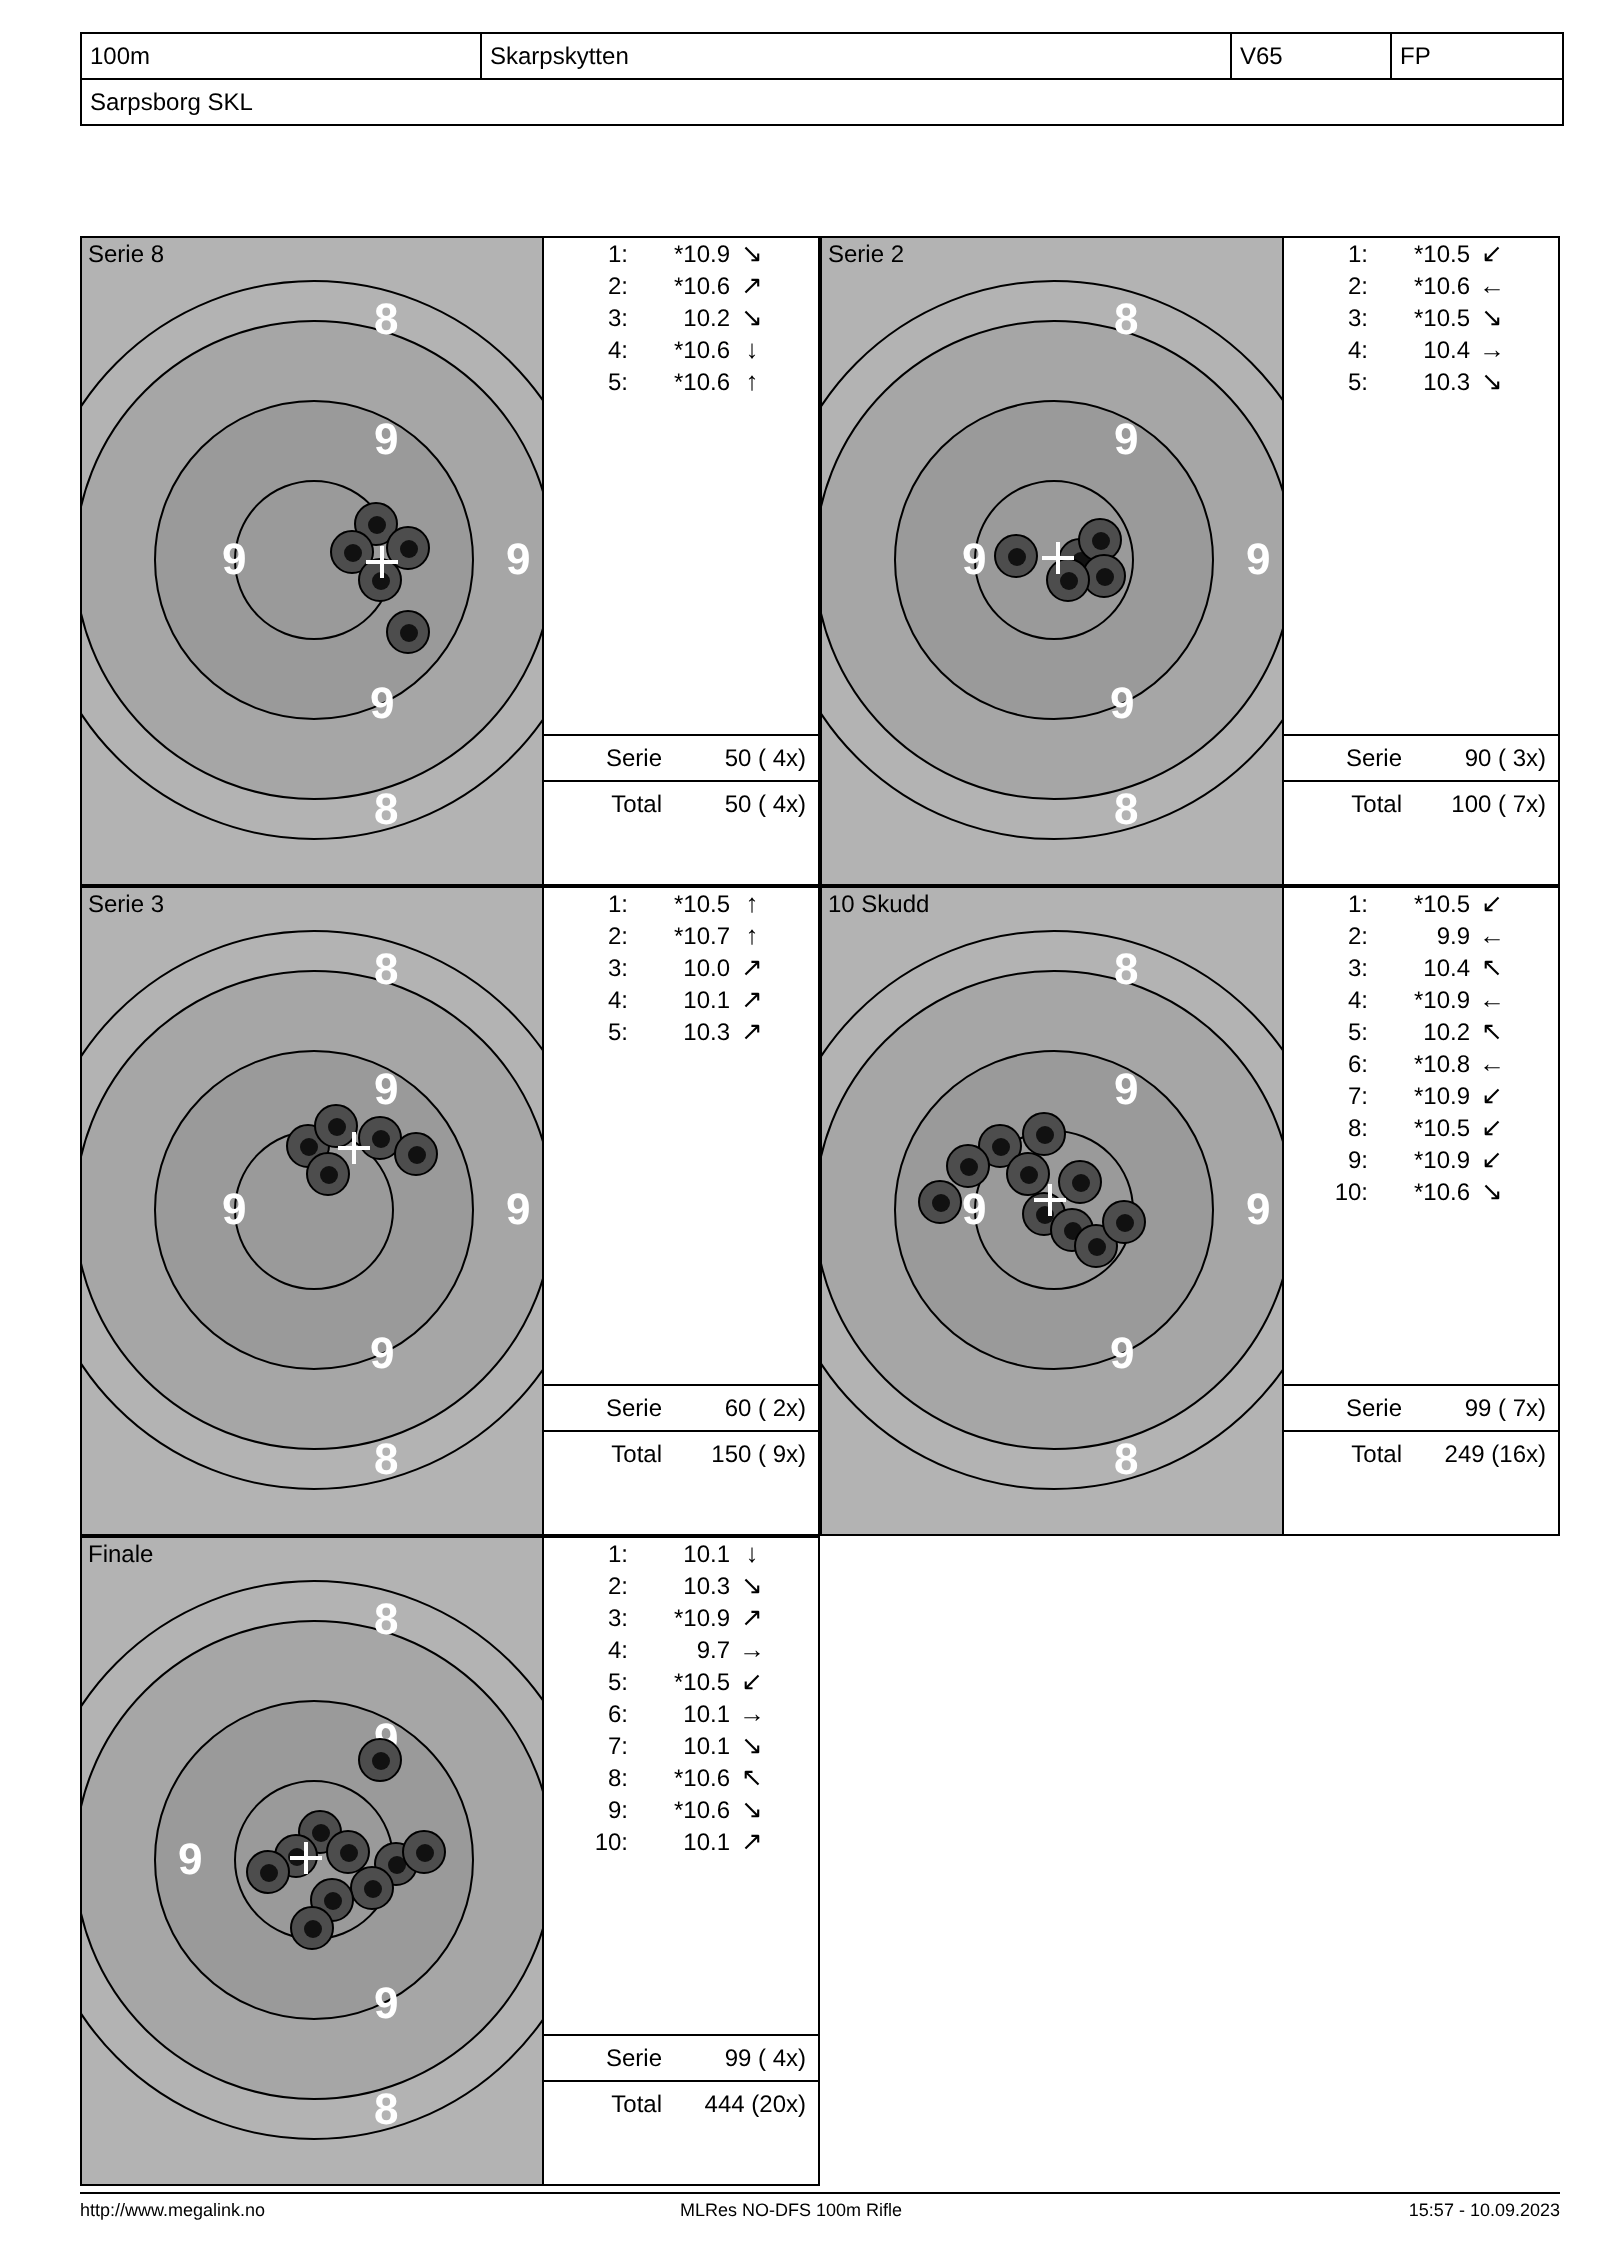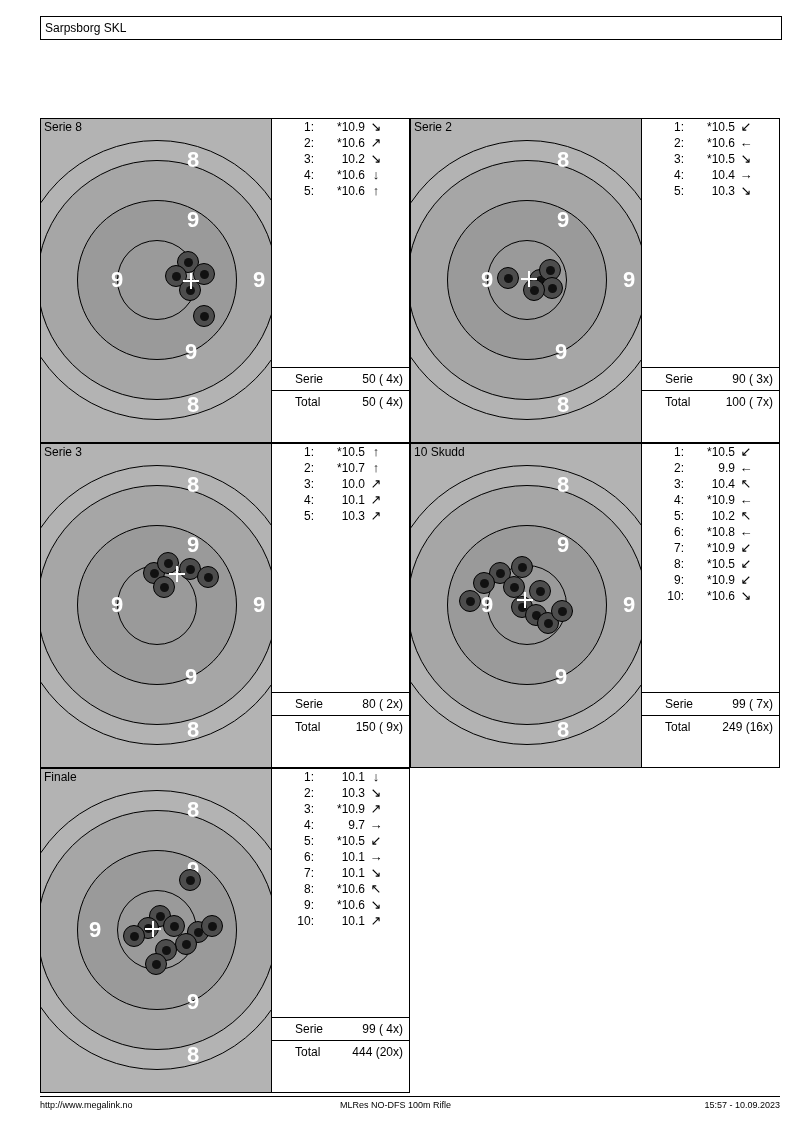--- a/index.html
+++ b/index.html
@@ -30,21 +30,21 @@
   .blk .target{position:relative;background:#b3b3b3;border:1px solid #000;box-sizing:border-box;overflow:hidden;}
   .blk .label{position:absolute;left:3px;top:1px;font-size:12px;color:#000;z-index:6;}
   .shots{box-sizing:border-box;border:1px solid #000;border-left:none;background:#fff;position:relative;}
   .shotline{display:flex;font-size:12px;line-height:12px;padding:2px 0;}
   .sidx{width:42px;text-align:right;padding-right:5px;}
   .sval{width:46px;text-align:right;}
   .sarr{width:22px;text-align:center;font-size:13px;}
   .sumbox{border-top:1px solid #000;}
   .sumrow{display:flex;font-size:12px;line-height:12px;border-bottom:1px solid #000;padding:5px 0;}
   .sumrow:last-child{border-bottom:none;}
-  .slab{width:52px;padding-left:23px;}
+  .slab{width:52px;padding-left:7px;text-align:right;}
   .sres{flex:1;text-align:right;padding-right:6px;}
 
   
   .ring{position:absolute;border-radius:50%;border:1px solid #000;box-sizing:border-box;}
   .ring.fill{background:#999999;border:none;}
   .rnum{position:absolute;color:#ffffff;font-size:22px;font-weight:bold;line-height:22px;}
   .cross{position:absolute;z-index:5;}
   .cross:before,.cross:after{content:"";position:absolute;background:#fff;}
   .cross:before{left:0;top:7px;width:16px;height:2px;}
   .cross:after{left:7px;top:0;width:2px;height:16px;}
@@ -59,20 +59,26 @@
   .f3{right:0;}
 </style>
 </head>
 <body>
 
 <div class="page">
 
   <div class="header">
 
 
+    <div class="hrow">
+      <div class="hcell h3cell" style="width:200px;">100m</div>
+      <div class="hcell h3cell" style="width:375px;">Skarpskytten</div>
+      <div class="hcell h3cell" style="width:80px;">V65</div>
+      <div class="hcell h3cell" style="flex:1;">FP</div>
+    </div>
 
     <div class="hrow">
       <div class="hcell h3cell" style="flex:1;">Sarpsborg SKL</div>
     </div>
 
   </div>
 
   <div class="board">
 
     <div class="rowblk">
@@ -283,21 +289,21 @@
               </div>
             <div class="shotline">
                 <span class="sidx">5:</span>
                 <span class="sval">10.3</span>
                 <span class="sarr">↗</span>
               </div>
           </div>
           <div class="sumbox">
             <div class="sumrow">
                 <span class="slab">Serie</span>
-                <span class="sres">80 ( 2x)</span>
+                <span class="sres">60 ( 2x)</span>
               </div>
             <div class="sumrow">
                 <span class="slab">Total</span>
                 <span class="sres">150 ( 9x)</span>
               </div>
           </div>
         </div>
       </div>
 
       <div class="blk" style="width:370px;height:325px;display:flex;">

